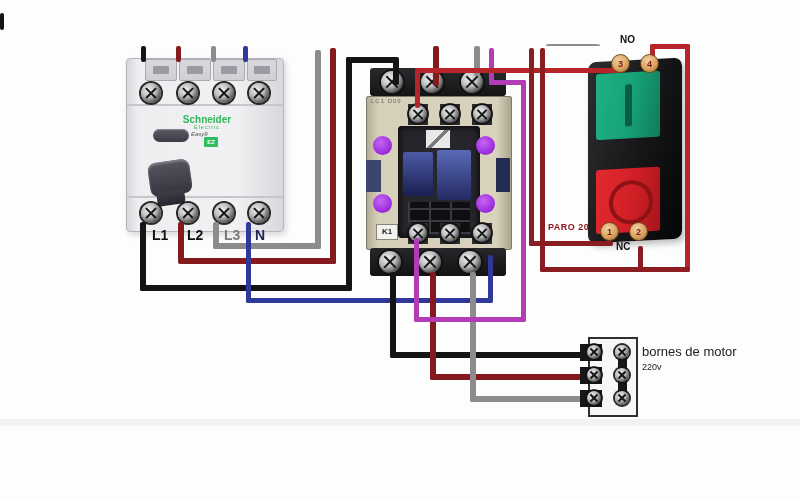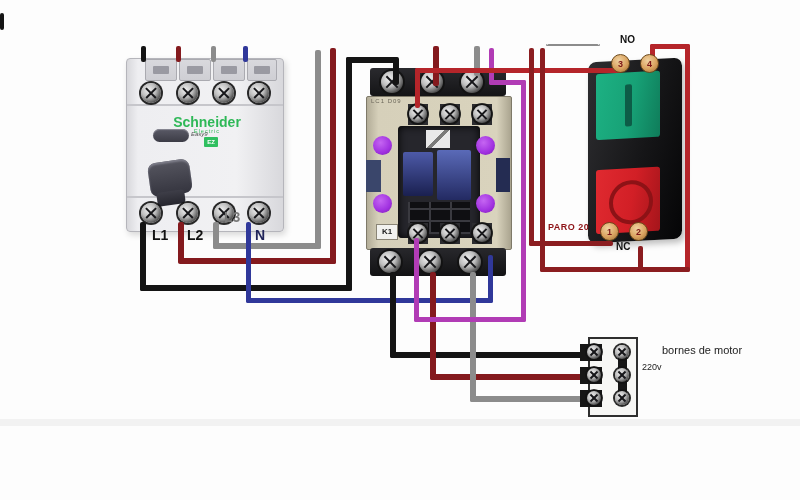--- a/index.html
+++ b/index.html
@@ -45,21 +45,21 @@
 
     <div class="abs" style="left:0;top:45px;width:100%;height:2px;background:#c6c6cb;"></div>
     <div class="abs" style="left:0;top:137px;width:100%;height:2px;background:#c6c6cb;"></div>
 
     <div class="screw" style="left:14px;top:24px;width:20px;height:20px;"></div>
     <div class="screw" style="left:51px;top:24px;width:20px;height:20px;"></div>
     <div class="screw" style="left:87px;top:24px;width:20px;height:20px;"></div>
     <div class="screw" style="left:122px;top:24px;width:20px;height:20px;"></div>
 
     <div class="abs" style="left:30px;top:56px;width:100px;text-align:center;line-height:1;">
-      <span style="display:block;font-weight:bold;font-size:14px;color:#2eb857;">Schneider</span>
+      <span style="display:block;font-weight:bold;font-size:10px;color:#2eb857;">Schneider</span>
       <span style="display:block;font-size:5.5px;color:#2eb857;letter-spacing:1px;">Electric</span>
     </div>
 
     <div class="abs" style="left:26px;top:70px;width:36px;height:13px;border-radius:7px;
                 background:linear-gradient(180deg,#5a5a66,#3c3c46);box-shadow:inset 0 1px 1px #8a8a95;"></div>
     <div class="abs" style="left:64px;top:72px;font-size:6px;font-style:italic;color:#555;">Easy9</div>
     <div class="abs" style="left:77px;top:78px;width:14px;height:10px;background:var(--badge_green,#2fbf5f);color:#fff;
                 font-weight:bold;font-size:6px;text-align:center;line-height:10px;border-radius:1px;">EZ</div>
 
     <div class="abs" style="left:22px;top:102px;width:42px;height:34px;border-radius:8px;transform:rotate(-8deg);
@@ -68,21 +68,21 @@
                 background:linear-gradient(180deg,#3e3e48,#26262e);"></div>
 
     <div class="screw" style="left:14px;top:144px;width:20px;height:20px;"></div>
     <div class="screw" style="left:51px;top:144px;width:20px;height:20px;"></div>
     <div class="screw" style="left:87px;top:144px;width:20px;height:20px;"></div>
     <div class="screw" style="left:122px;top:144px;width:20px;height:20px;"></div>
   </div>
 
   <div class="lbl" style="left:152px;top:227px;font-weight:bold;font-size:14px;">L1</div>
   <div class="lbl" style="left:187px;top:227px;font-weight:bold;font-size:14px;">L2</div>
-  <div class="lbl" style="left:224px;top:209px;font-weight:bold;font-size:14px;color:#7a7a7a;">L3</div>
+  <div class="lbl" style="left:224px;top:227px;font-weight:bold;font-size:14px;color:#7a7a7a;">L3</div>
   <div class="lbl" style="left:255px;top:227px;font-weight:bold;font-size:14px;color:#20245a;">N</div>
 
   <div class="abs" style="left:365px;top:64px;width:146px;height:214px;z-index:2;">
 
     <div class="abs" style="left:5px;top:4px;width:136px;height:28px;background:linear-gradient(180deg,#2a2a2e,#141416);border-radius:3px;"></div>
     <div class="screw" style="left:16px;top:7px;width:22px;height:22px;"></div>
     <div class="screw" style="left:56px;top:7px;width:22px;height:22px;"></div>
     <div class="screw" style="left:96px;top:7px;width:22px;height:22px;"></div>
 
     <div class="abs" style="left:1px;top:32px;width:144px;height:152px;border:1px solid #7e7968;border-radius:2px;
@@ -158,21 +158,21 @@
     <div class="abs" style="left:2px;top:10px;width:22px;height:17px;background:#161616;"></div>
     <div class="abs" style="left:2px;top:33px;width:22px;height:17px;background:#161616;"></div>
     <div class="abs" style="left:2px;top:56px;width:22px;height:17px;background:#161616;"></div>
     <div class="screw" style="left:9px;top:11px;width:14px;height:14px;"></div>
     <div class="screw" style="left:9px;top:34px;width:14px;height:14px;"></div>
     <div class="screw" style="left:9px;top:57px;width:14px;height:14px;"></div>
     <div class="screw" style="left:37px;top:11px;width:14px;height:14px;"></div>
     <div class="screw" style="left:37px;top:34px;width:14px;height:14px;"></div>
     <div class="screw" style="left:37px;top:57px;width:14px;height:14px;"></div>
   </div>
-  <div class="lbl" style="left:642px;top:344px;font-size:11px;color:#222;margin-left:20px;">bornes de motor</div>
+  <div class="lbl" style="left:642px;top:344px;font-size:13px;color:#222;">bornes de motor</div>
   <div class="lbl" style="left:642px;top:362px;font-size:9px;color:#222;">220v</div>
 
   <div class="abs" style="left:0;top:0;width:800px;height:500px;z-index:5;pointer-events:none;">
       <div class="wire" style="left: 0px; top: 13px; width: 4px; height: 17px; background: rgb(20, 20, 20);"></div>
       <div class="wire" style="left: 141px; top: 46px; width: 5px; height: 16px; background: rgb(20, 20, 20);"></div>
       <div class="wire" style="left: 176px; top: 46px; width: 5px; height: 16px; background: rgb(132, 26, 30);"></div>
       <div class="wire" style="left: 211px; top: 46px; width: 5px; height: 16px; background: rgb(140, 140, 140);"></div>
       <div class="wire" style="left: 243px; top: 46px; width: 5px; height: 16px; background: rgb(48, 56, 154);"></div>
       <div class="wire" style="left: 140px; top: 222px; width: 6px; height: 69px; background: rgb(20, 20, 20);"></div>
       <div class="wire" style="left: 140px; top: 285px; width: 212px; height: 6px; background: rgb(20, 20, 20);"></div>

